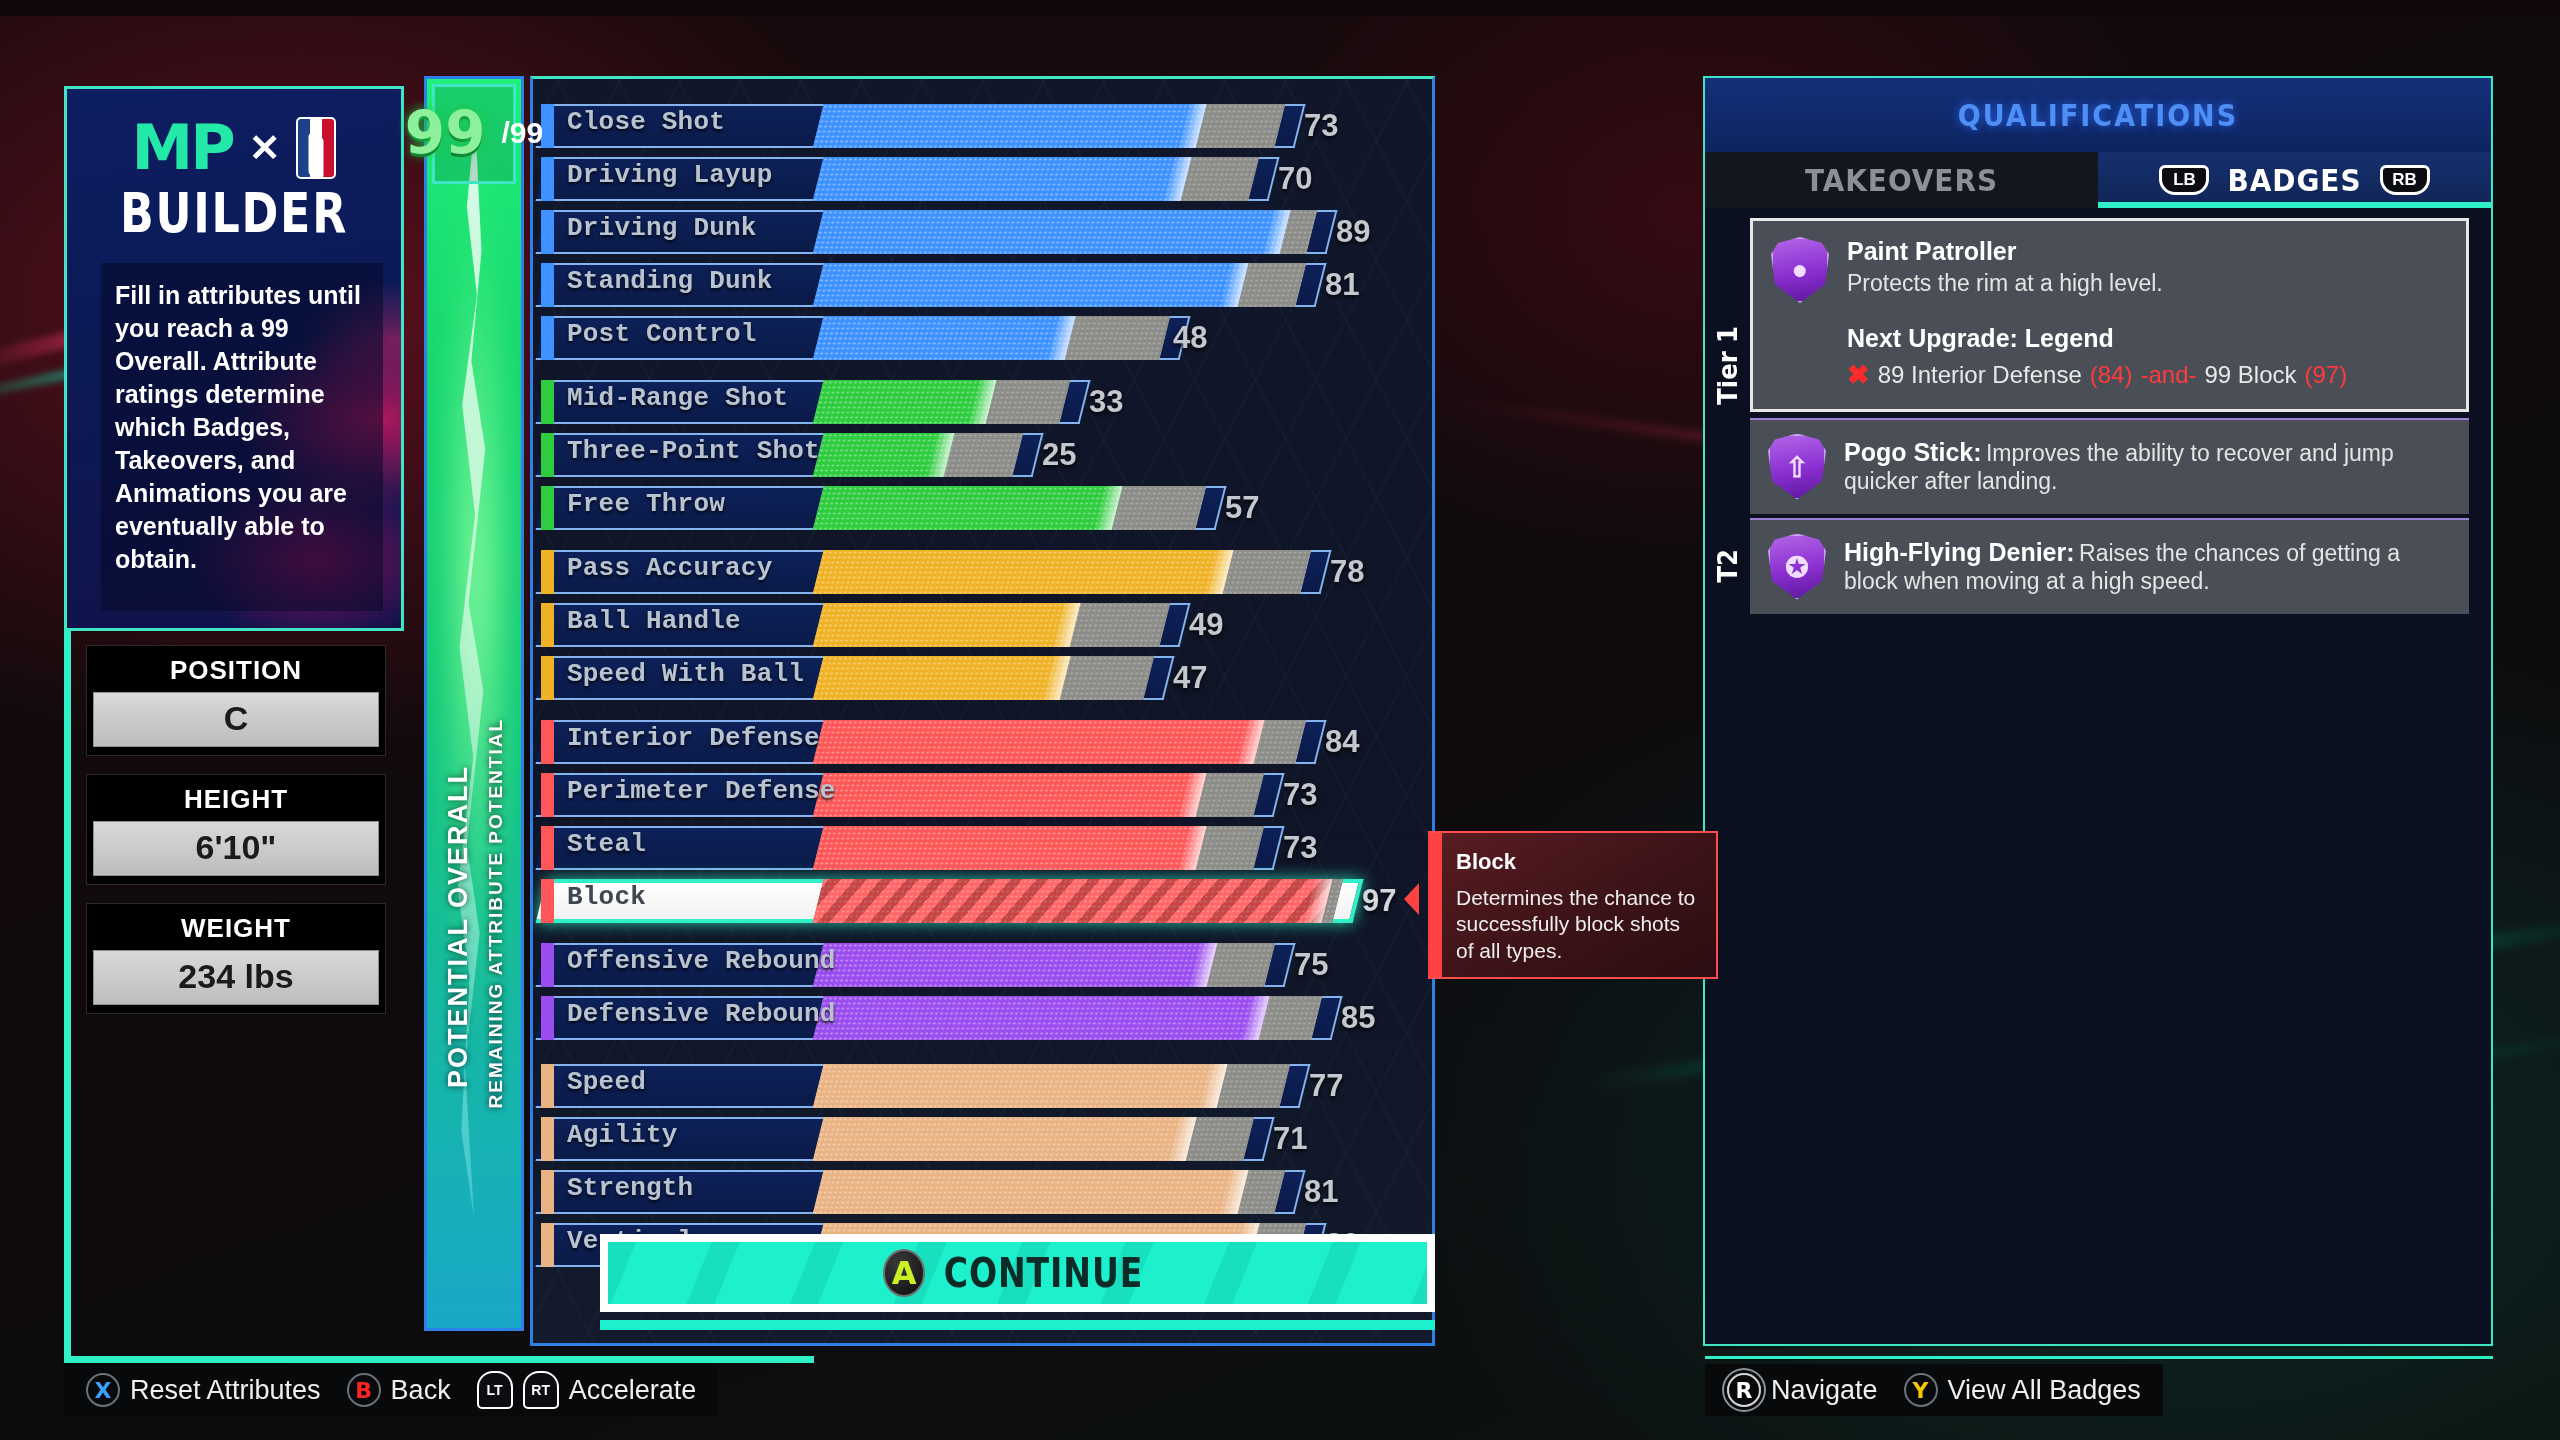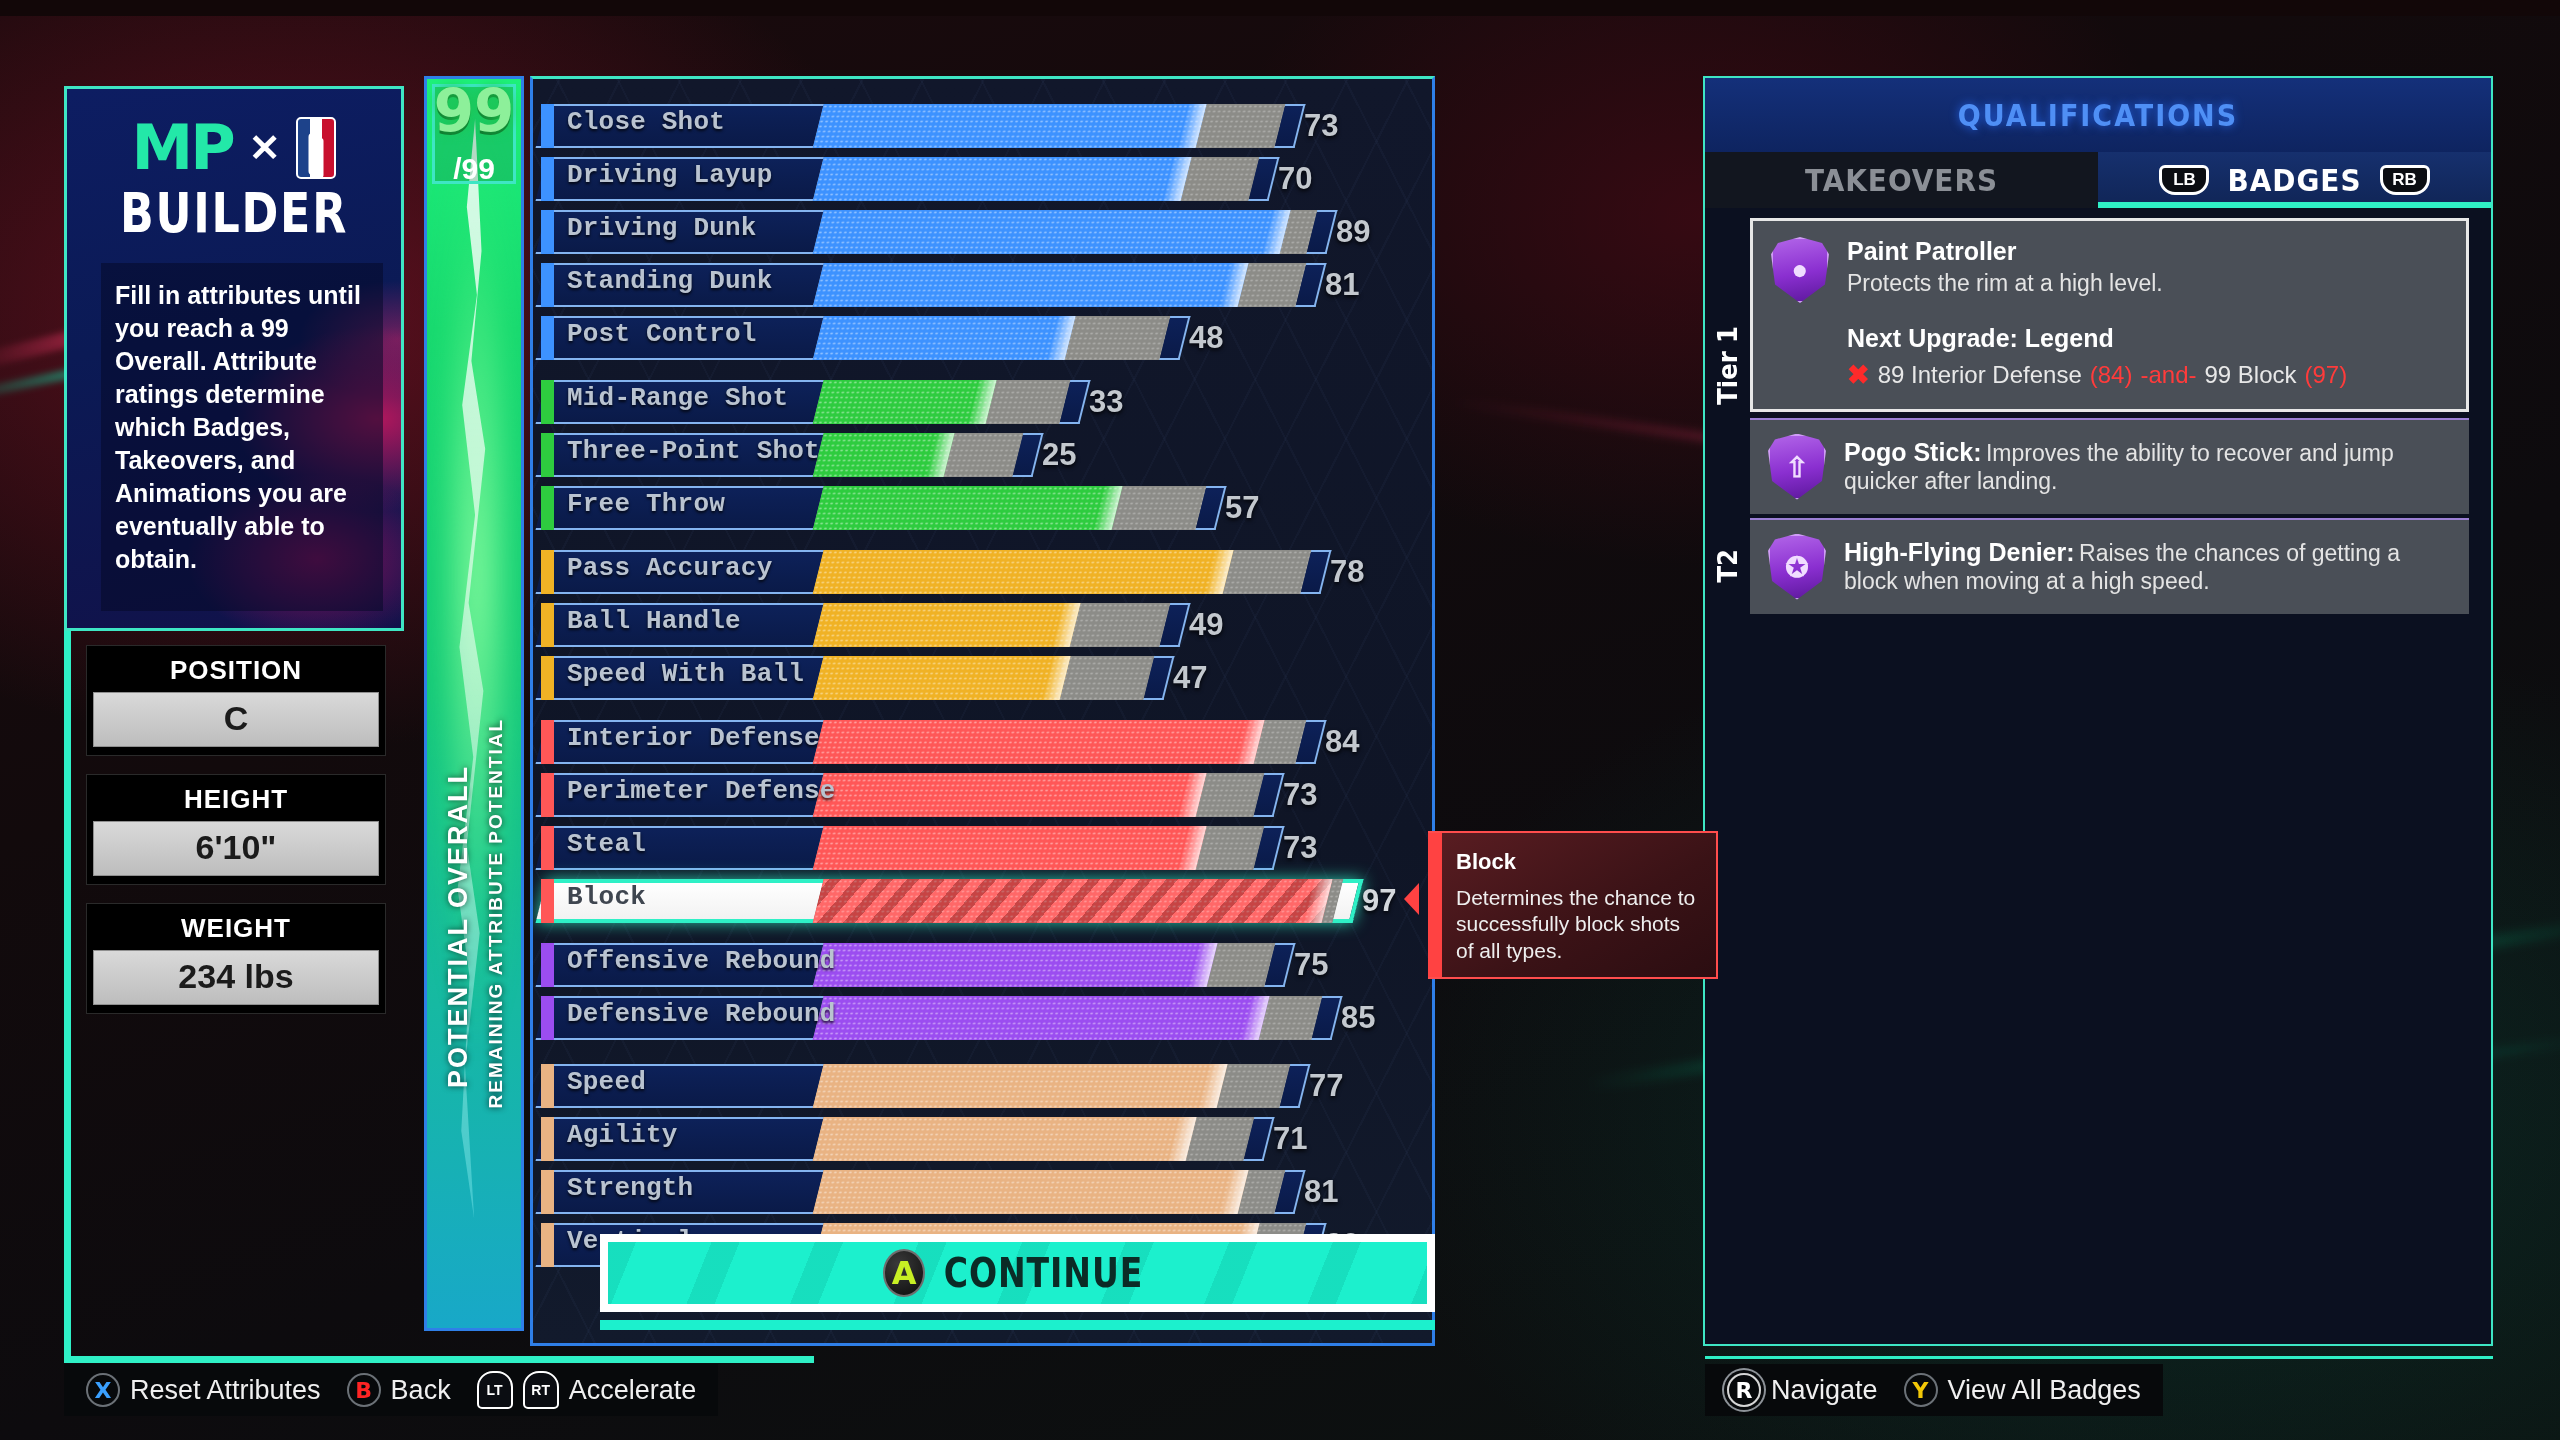--- a/index.html
+++ b/index.html
@@ -95,21 +95,21 @@
   .meter-bolt {
     position:absolute; left:26px; top:40px; width:46px; height:1100px;
     background:
       linear-gradient(180deg, rgba(255,255,255,.95), rgba(255,255,255,.55) 55%, rgba(160,255,255,.35));
     clip-path: polygon(48% 0,62% 12%,40% 22%,70% 30%,34% 44%,66% 52%,30% 66%,58% 74%,26% 86%,46% 100%,18% 92%,36% 78%,10% 70%,44% 58%,14% 48%,48% 36%,20% 26%,52% 16%,30% 8%);
     opacity:.9; filter:blur(.6px); pointer-events:none;
   }
   .meter-badge {
     position:absolute; z-index:5; left:8px; top:8px; width:84px; height:100px;
     border:3px solid #3ee6c4; background:rgba(10,60,40,.18);
-    display:flex; flex-direction:column; align-items:center; justify-content:center;gap:16px;
+    display:flex; align-items:center; justify-content:center;gap:16px;
   }
   .meter-num {
     font-size:58px; font-weight:bold; color:#8df09a; line-height:.95;
     text-shadow:0 0 12px #1fc34d, 0 3px 0 #0c6b2a; font-family:"DejaVu Sans",sans-serif;
   }
   .meter-den { font-size:30px; font-weight:bold; color:#ffffff; line-height:1; margin-top:-2px;}
   .vlabel {
     position:absolute; z-index:6; color:#fff; font-weight:bold;
     writing-mode:vertical-rl; transform:rotate(180deg);
     letter-spacing:2px; white-space:nowrap;
@@ -424,21 +424,21 @@
           <div class="attr-val" style="left: 792px;">81</div>
         </div>
         <div class="attr-row">
           <div class="attr-body" style="width: 644px;"></div>
           <div class="cat-strip" style="background: rgb(61, 146, 255);"></div>
           <div class="attr-name">Post Control</div>
           <div class="fill-track" style="left: 285px; width: 347px;">
             <div class="fill-grey"></div>
             <div class="fill-col" style="width: 252px; background-color: rgb(61, 146, 255);"></div>
           </div>
-          <div class="attr-val" style="left: 656px;">48</div>
+          <div class="attr-val" style="left: 640px;">48</div>
         </div>
         <div class="attr-row" style="margin-top: 12px;">
           <div class="attr-body" style="width: 544px;"></div>
           <div class="cat-strip" style="background: rgb(46, 204, 63);"></div>
           <div class="attr-name">Mid-Range Shot</div>
           <div class="fill-track" style="left: 285px; width: 247px;">
             <div class="fill-grey"></div>
             <div class="fill-col" style="width: 173px; background-color: rgb(46, 204, 63);"></div>
           </div>
           <div class="attr-val" style="left: 556px;">33</div>

